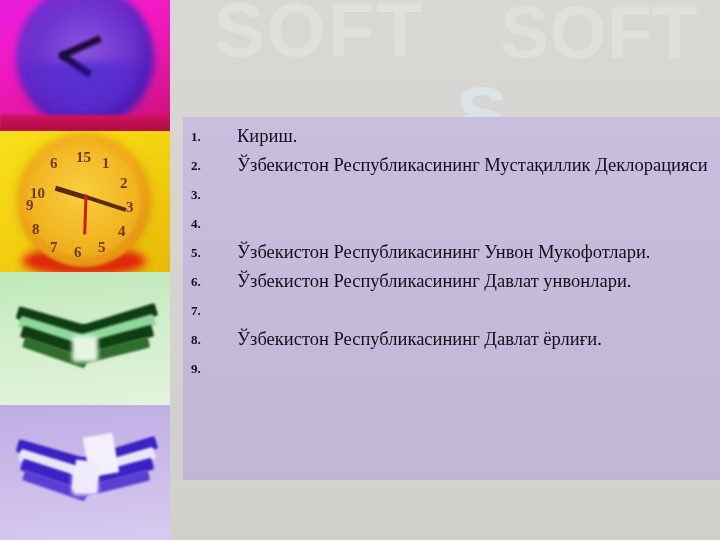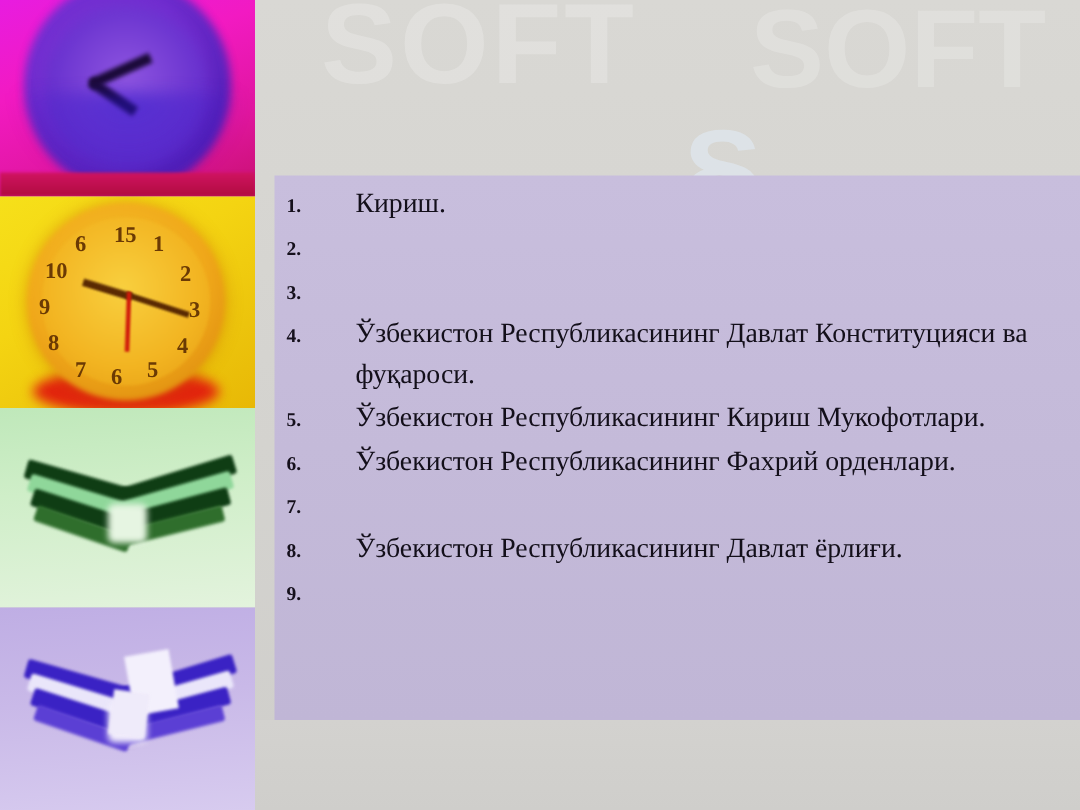--- a/index.html
+++ b/index.html
@@ -158,21 +158,21 @@
         <div class="num" style="left:76px;top:18px;">15</div>
         <div class="num" style="left:102px;top:24px;">1</div>
         <div class="num" style="left:120px;top:44px;">2</div>
         <div class="num" style="left:126px;top:68px;">3</div>
         <div class="num" style="left:118px;top:92px;">4</div>
         <div class="num" style="left:98px;top:108px;">5</div>
         <div class="num" style="left:74px;top:113px;">6</div>
         <div class="num" style="left:50px;top:108px;">7</div>
         <div class="num" style="left:32px;top:90px;">8</div>
         <div class="num" style="left:26px;top:66px;">9</div>
-        <div class="num" style="left:30px;top:42px;">10</div>
+        <div class="num" style="left:30px;top:54px;">10</div>
         <div class="num" style="left:50px;top:24px;">6</div>
         <div class="hh"></div>
         <div class="mm"></div>
         <div class="ss"></div>
       </div>
     </div>
 
     <div class="panel" id="panel-book-green">
       <div class="bk">
         <div class="leaf pgL"></div>
@@ -213,35 +213,35 @@
 
 
   <div id="body-panel">
     <ul id="agenda-list">
       <li class="agenda-item">
         <span class="item-num">1.</span>
         <span class="item-text">Кириш.</span>
       </li>
       <li class="agenda-item">
         <span class="item-num">2.</span>
+        <span class="item-text">Ўзбекистон Республикасининг Мустақиллик Деклорацияси</span>
       </li>
       <li class="agenda-item">
         <span class="item-num">3.</span>
       </li>
       <li class="agenda-item">
         <span class="item-num">4.</span>
-        <span class="item-text">Ўзбекистон Республикасининг Давлат Конституцияси ва фуқароси.</span>
       </li>
       <li class="agenda-item">
         <span class="item-num">5.</span>
-        <span class="item-text">Ўзбекистон Республикасининг Кириш Мукофотлари.</span>
+        <span class="item-text">Ўзбекистон Республикасининг Унвон Мукофотлари.</span>
       </li>
       <li class="agenda-item">
         <span class="item-num">6.</span>
-        <span class="item-text">Ўзбекистон Республикасининг Фахрий орденлари.</span>
+        <span class="item-text">Ўзбекистон Республикасининг Давлат унвонлари.</span>
       </li>
       <li class="agenda-item">
         <span class="item-num">7.</span>
       </li>
       <li class="agenda-item">
         <span class="item-num">8.</span>
         <span class="item-text">Ўзбекистон Республикасининг Давлат ёрлиғи.</span>
       </li>
       <li class="agenda-item">
         <span class="item-num">9.</span>

